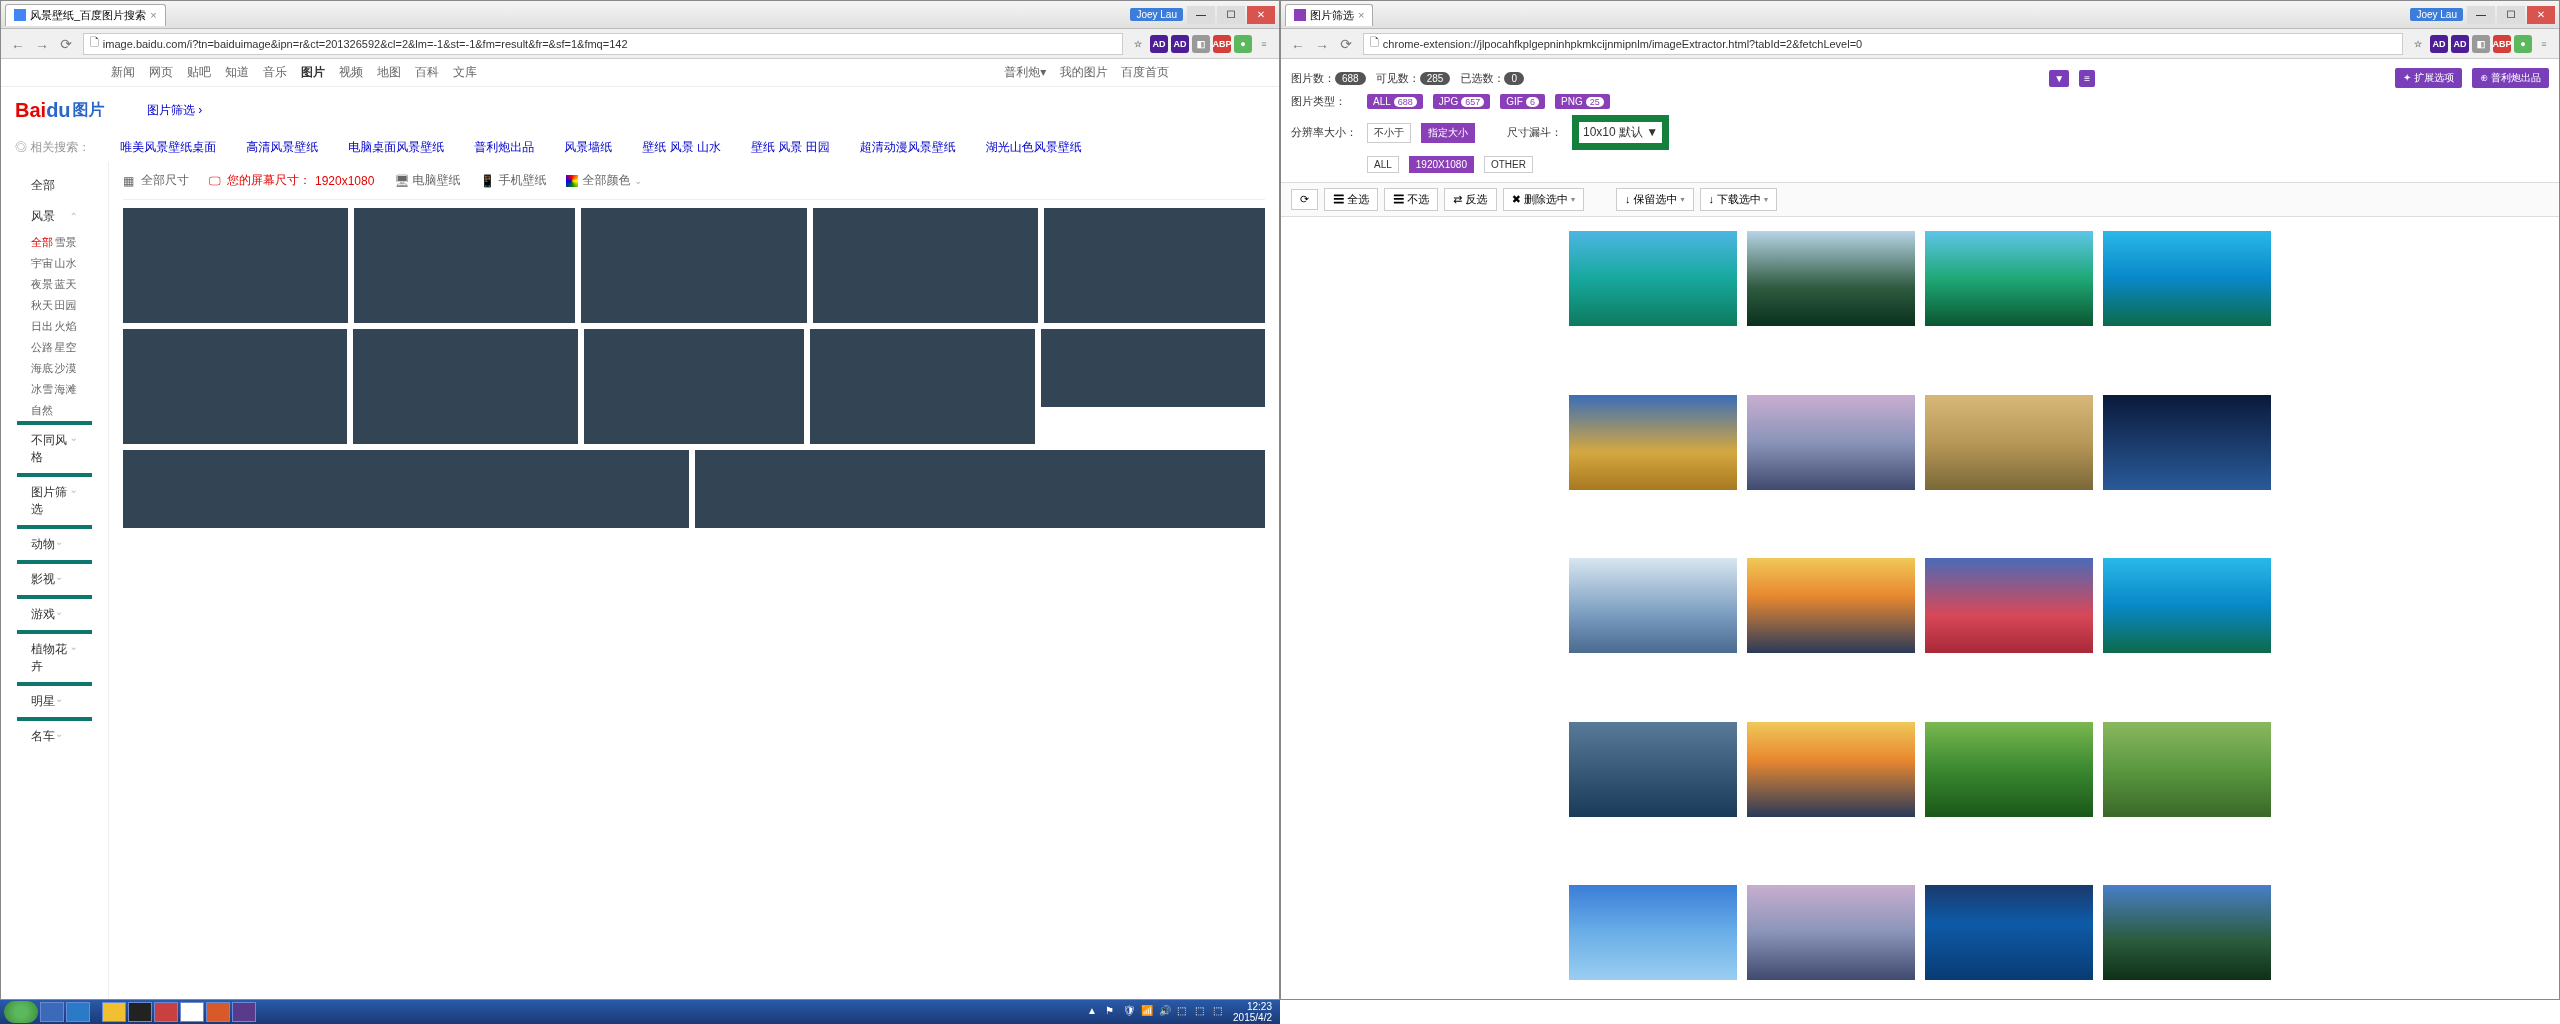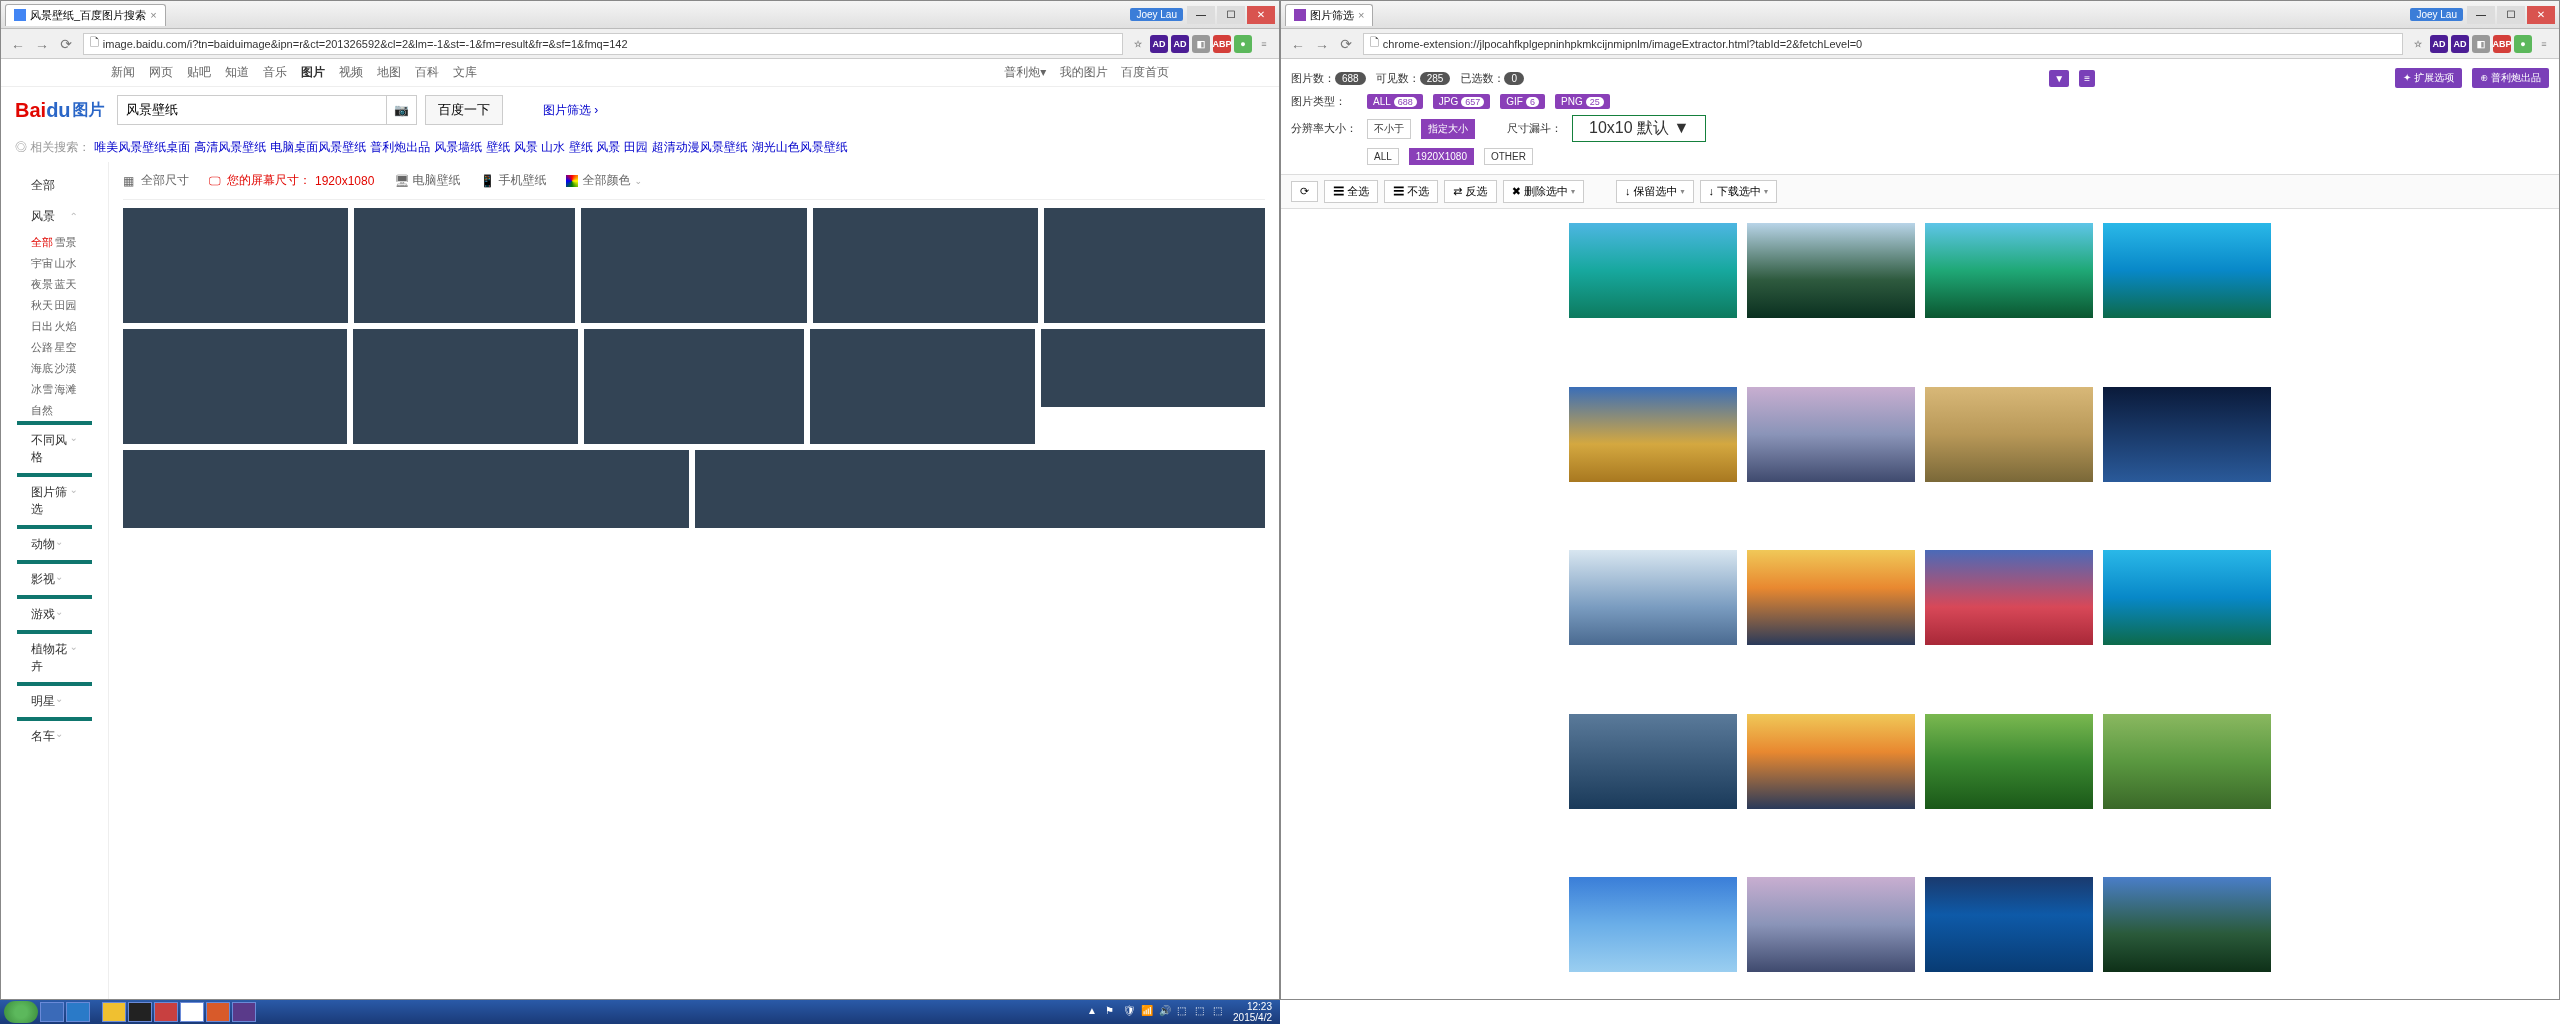--- a/index.html
+++ b/index.html
@@ -33,21 +33,21 @@
 .baidu-nav .spacer{flex:1}
 .baidu-nav .right a{color:#666;margin-left:10px}
 .baidu-header{display:flex;align-items:center;padding:6px 14px;gap:10px}
 .baidu-logo{width:92px;height:34px;display:flex;align-items:center;font-size:20px;font-weight:bold}
 .baidu-logo .bai{color:#e10601}.baidu-logo .du{color:#2a66c7}
 .search-box{display:flex;align-items:center}
 .search-input{width:270px;height:30px;border:1px solid #ccc;padding:0 8px;font-size:13px}
 .cam-icon{width:30px;height:30px;border:1px solid #ccc;border-left:none;display:flex;align-items:center;justify-content:center;color:#999}
 .search-btn{width:78px;height:30px;border:1px solid #ccc;background:#f7f7f7;margin-left:8px;font-size:13px}
 .filter-link{color:#00c;margin-left:30px;font-size:12px}
-.related{padding:6px 14px;display:flex;align-items:center;gap:4px;font-size:12px}
+.related{padding:6px 14px;display:flex;align-items:center;gap:30px;font-size:12px}
 .related .lbl{color:#999}
 .related a{color:#00c}
 .main-area{display:flex;height:calc(100% - 100px)}
 .sidebar{width:108px;border-right:1px solid #eee;padding:8px 16px;font-size:12px}
 .sidebar .cat{padding:7px 14px;color:#333}
 .sidebar .cat.top{font-weight:normal}
 .sidebar .cat.expanded{display:flex;justify-content:space-between;align-items:center}
 .sidebar .subcat{display:flex;padding:3px 14px;font-size:11px}
 .sidebar .subcat span{width:44px;color:#666}
 .sidebar .subcat .sel{color:#e10601}
@@ -85,21 +85,21 @@
 .ext-header{background:#fff;padding:6px 10px;font-size:11px;color:#333;border-bottom:1px solid #ddd}
 .ext-row{display:flex;align-items:center;gap:10px;padding:3px 0}
 .stat{display:flex;align-items:center;gap:0}
 .stat .pill{background:#555;color:#fff;border-radius:8px;padding:1px 7px;font-size:10px}
 .ext-row .spacer{flex:1}
 .purple-btn{background:#7a3fb8;color:#fff;padding:3px 8px;border-radius:2px;font-size:10px}
 .type-btn{background:#8a3fb8;color:#fff;padding:2px 6px;border-radius:2px;font-size:10px;display:inline-flex;align-items:center;gap:3px}
 .type-btn .cnt{background:#fff;color:#8a3fb8;border-radius:6px;padding:0 4px;font-size:9px}
 .size-btn{border:1px solid #ccc;padding:2px 6px;font-size:10px;background:#fff}
 .size-btn.sel{background:#8a3fb8;color:#fff;border-color:#8a3fb8}
-.size-sel{border:1px solid #15803d;padding:2px 16px;font-size:16px;background:#fff}
+.size-sel{border:7px solid #15803d;padding:2px 4px;font-size:12px;background:#fff}
 .ext-toolbar{display:flex;align-items:center;gap:6px;padding:5px 10px;border-bottom:1px solid #ddd;font-size:11px;background:#fafafa}
 .tbtn{border:1px solid #ccc;background:#fff;padding:3px 8px;display:flex;align-items:center;gap:3px}
 .tbtn .dd{font-size:8px;color:#888}
 .ext-grid{padding:14px 20px;display:grid;grid-template-columns:repeat(4,168px);gap:16px 10px;justify-content:center;overflow-y:auto;height:calc(100% - 110px)}
 .ext-grid .ethumb{width:168px;height:95px}
 
 
 .taskbar{position:absolute;bottom:0;left:0;width:1280px;height:24px;background:linear-gradient(#2a5aa8,#1a3a78);display:flex;align-items:center;padding:0 4px;gap:2px}
 .taskbar .start{width:34px;height:22px;background:radial-gradient(circle,#5cb85c 30%,#3a8a3a 100%);border-radius:11px}
 .taskbar .tbicon{width:24px;height:20px;background:#4a6ab8;border:1px solid #6a8ad8}
@@ -165,25 +165,20 @@
         <a>普利炮▾</a>
         <a>我的图片</a>
         <a>百度首页</a>
       </div>
     </div>
     <div class="baidu-header">
       <div class="baidu-logo">
         <span class="bai">Bai</span>
             <span class="du">du</span>
             <span style="color:#2a66c7;font-size:16px;margin-left:2px">图片</span>
-      </div>
-      <div class="search-box">
-        <input class="search-input" value="风景壁纸" style="">
-        <div class="cam-icon">📷</div>
-        <button class="search-btn">百度一下</button>
       </div>
       <a class="filter-link">图片筛选 ›</a>
     </div>
     <div class="related">
       <span class="lbl">◎ 相关搜索：</span>
       <a>唯美风景壁纸桌面</a>
       <a>高清风景壁纸</a>
       <a>电脑桌面风景壁纸</a>
       <a>普利炮出品</a>
       <a>风景墙纸</a>

